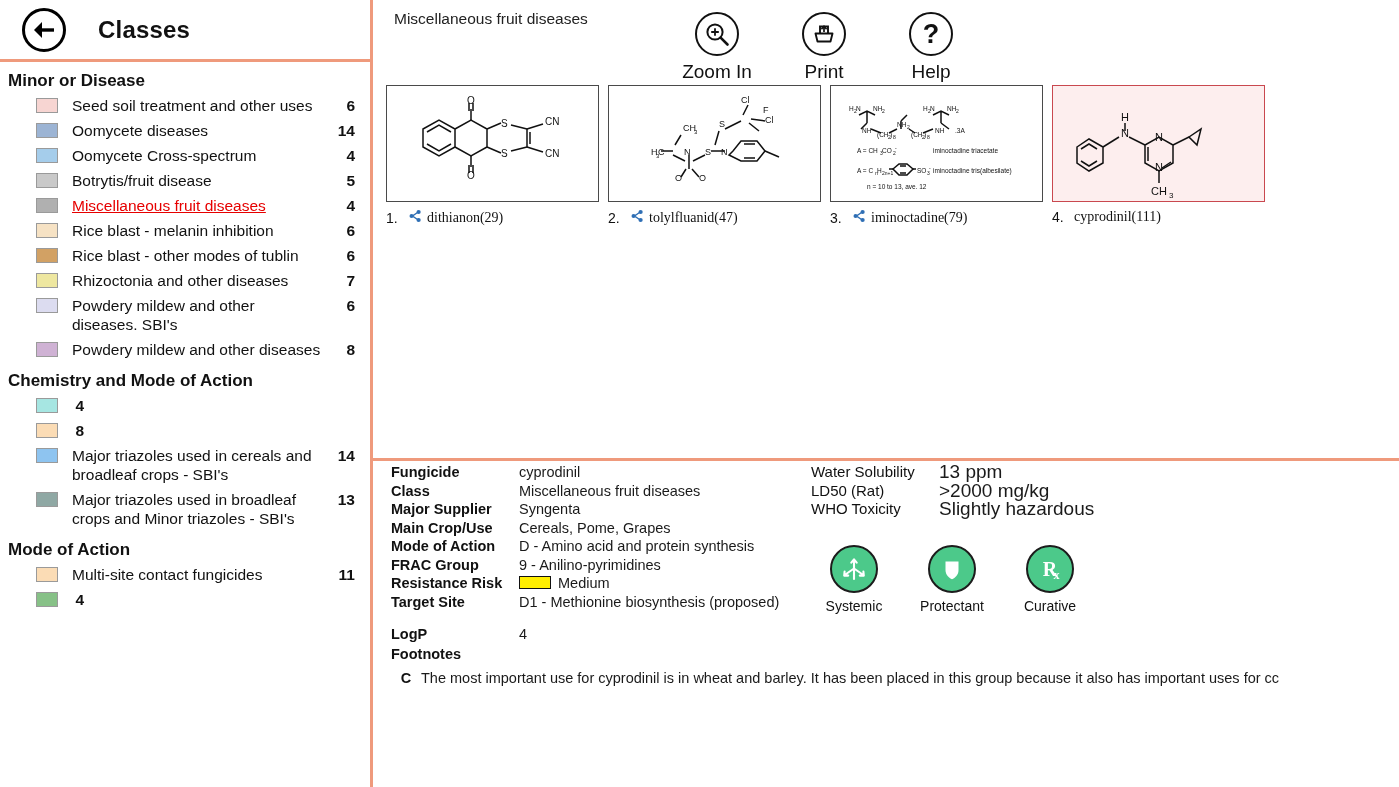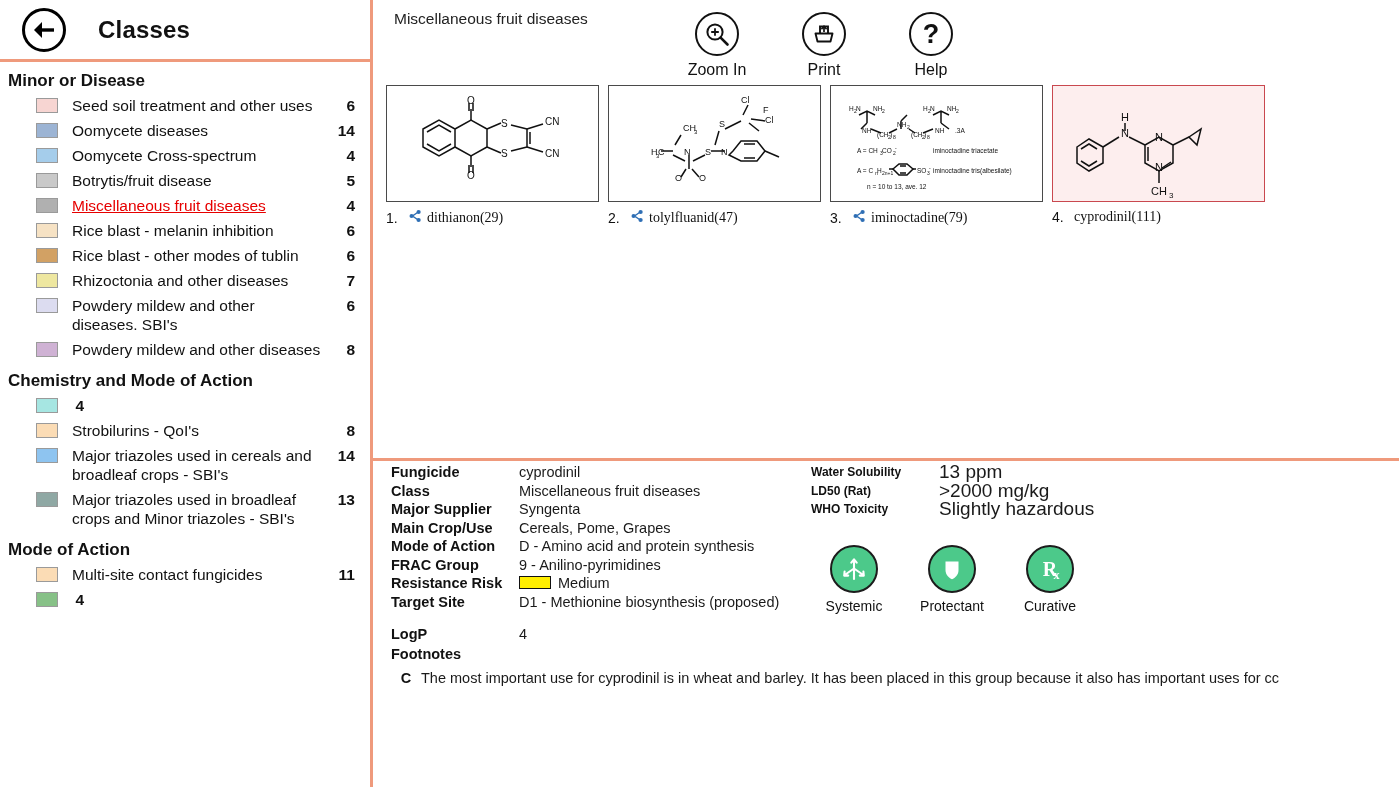--- a/index.html
+++ b/index.html
@@ -90,21 +90,21 @@
   }
   #tool-zoom  { left: 296px; }
   #tool-print { left: 403px; }
   #tool-help  { left: 510px; }
   .tool-icon {
     width: 44px; height: 44px; margin: 0 auto;
     border: 2.5px solid #111; border-radius: 50%;
     display: flex; align-items: center; justify-content: center;
     background: #fff;
   }
-  .tool-label { margin-top: 5px; font-size: 16px; color: #111; }
+  .tool-label { margin-top: 5px; font-size: 19px; color: #111; }
   .qmark { font-size: 27px; font-weight: bold; line-height: 1; color: #111; }
 
   
   #thumb-strip {
     position: absolute; left: 13px; top: 85px;
     display: flex; gap: 0;
   }
   .thumb-cell { width: 222px; }
   .thumb-box {
     width: 213px; height: 117px;
@@ -144,21 +144,21 @@
   }
   .d-val { font-size: 14.5px; color: #1a1a1a; }
   .risk-swatch {
     display: inline-block; width: 32px; height: 13px;
     background: #ffee00; border: 1px solid #111;
     vertical-align: -1px; margin-right: 7px;
   }
   #logp-row { margin-top: 14px; }
 
   #detail-right { position: absolute; left: 438px; top: 0; width: 400px; }
-  .r-key { width: 128px; flex: none; font-size: 12px; font-weight: bold; color: #111; }
+  .r-key { width: 128px; flex: none; font-size: 15px; font-weight: normal; color: #111; }
   .r-val { font-size: 19px; color: #1a1a1a; }
 
   #badges { position: absolute; left: 443px; top: 82px; display: flex; gap: 22px; }
   .badge { width: 76px; text-align: center; }
   .badge-circle {
     width: 48px; height: 48px; margin: 0 auto;
     border-radius: 50%; background: #4cc98a;
     border: 2px solid #1c1c1c;
     display: flex; align-items: center; justify-content: center;
   }
@@ -245,21 +245,20 @@
           <div class="cat-label">Powdery mildew and other diseases</div>
           <div class="cat-count">8</div>
         </div>
         <div class="group-heading">Chemistry and Mode of Action</div>
         <div class="cat-row">
           <div class="swatch" style="background: rgb(166, 230, 226);"></div>
           <div class="cat-count">4</div>
         </div>
         <div class="cat-row">
           <div class="swatch" style="background: rgb(251, 220, 181);"></div>
-          <div class="cat-label">Strobilurins - QoI's</div>
           <div class="cat-count">8</div>
         </div>
         <div class="cat-row">
           <div class="swatch" style="background: rgb(142, 196, 240);"></div>
           <div class="cat-label">Major triazoles used in cereals and broadleaf crops - SBI's</div>
           <div class="cat-count">14</div>
         </div>
         <div class="cat-row">
           <div class="swatch" style="background: rgb(143, 168, 164);"></div>
           <div class="cat-label">Major triazoles used in broadleaf crops and Minor triazoles - SBI's</div>

